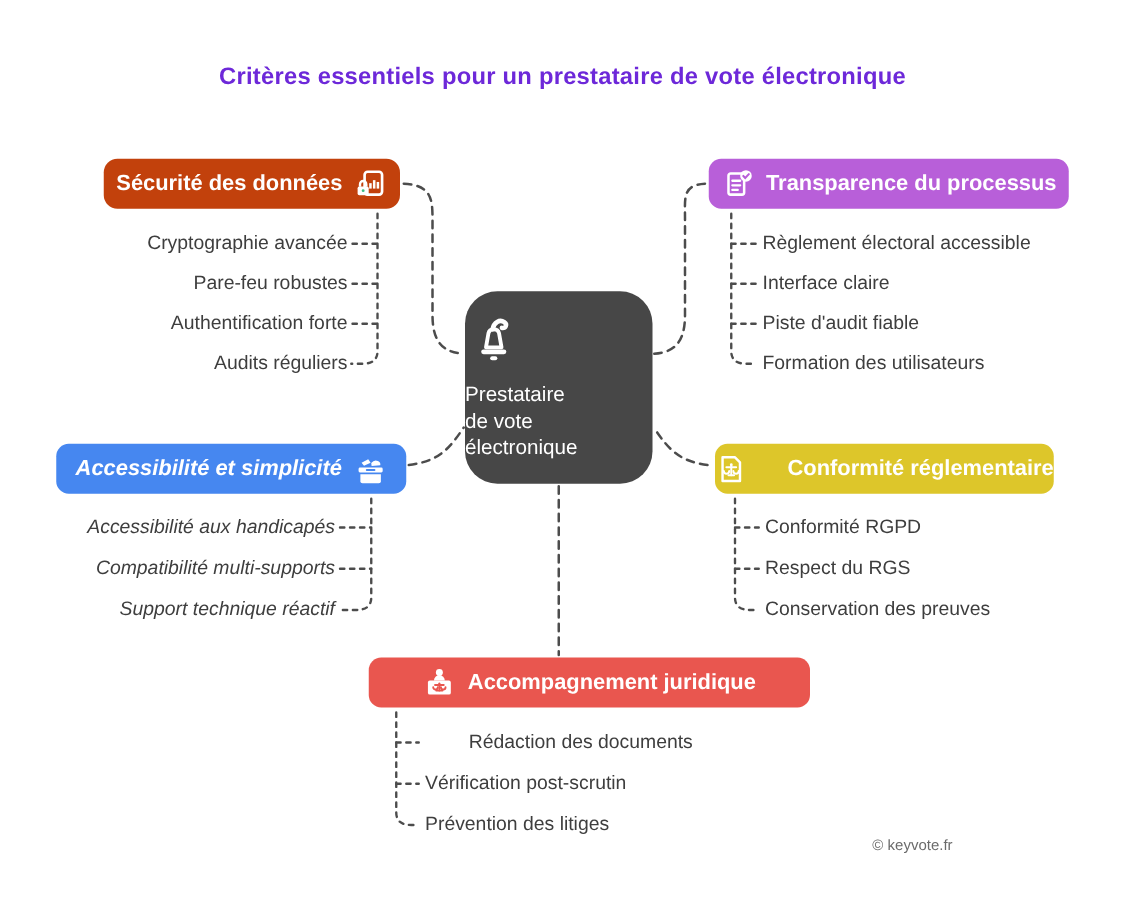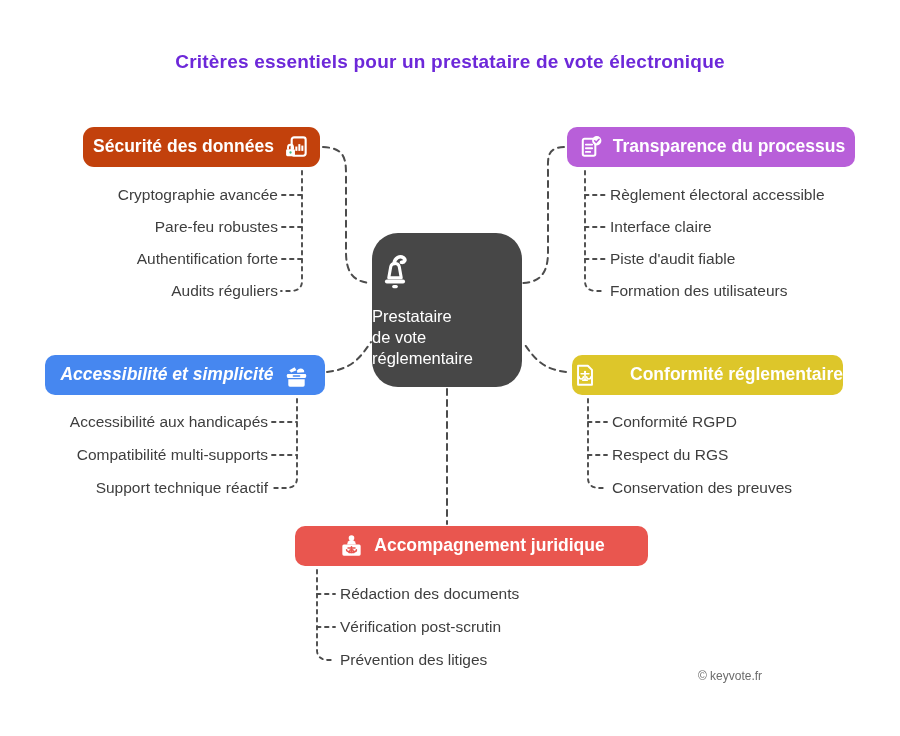--- a/index.html
+++ b/index.html
@@ -40,28 +40,28 @@
     font-size:15.5px; color:#3e3e3e; white-space:nowrap;
   }
   .ir { text-align:left; }
   
   .gi  { right:622px; }
   .gi1 { top:195px; } .gi2 { top:227px; } .gi3 { top:259px; } .gi4 { top:291px; }
   
   .pi  { left:610px; }
   .pi1 { top:195px; } .pi2 { top:227px; } .pi3 { top:259px; } .pi4 { top:291px; }
   
-  .bi  { right:632px; }
+  .bi  { right:632px;font-style:italic; }
   .bi1 { top:422px; } .bi2 { top:455px; } .bi3 { top:488px; }
   
   .yi  { left:612px; }
   .yi1 { top:422px; } .yi2 { top:455px; } .yi3 { top:488px; }
   
   .ri  { left:340px; }
-  .ri1 { top:594px; } .ri2 { top:627px; } .ri3 { top:660px; }
+  .ri1 { top:594px;margin-left:35px; } .ri2 { top:627px; } .ri3 { top:660px; }
 
   .footer-credit {
     position:absolute; left:660px; top:669px; width:140px; text-align:center;
     font-size:12px; color:#6b6b6b;
   }
 </style>
 </head>
 <body>
 
 <div class="canvas">
@@ -101,21 +101,21 @@
 
   <div class="center-node" style="background: rgb(71, 71, 71); --bg: #474747;">
     <svg viewBox="0 0 48 48" width="46" height="46">
       <path d="M23 13 C24 7 29 4.5 32.8 7 C35.6 9 34 12.2 30.8 11.8" stroke="#fff" stroke-width="3.8" fill="none" stroke-linecap="round"></path>
       <path d="M17.5 28 L19.6 16.2 Q20.2 13 24 13 Q27.8 13 28.4 16.2 L30.5 28 Z" fill="none" stroke="#fff" stroke-width="3.2" stroke-linejoin="round"></path>
       <rect x="13.5" y="29.8" width="21" height="4" rx="2" fill="#fff"></rect>
       <rect x="21" y="35.4" width="6" height="3.4" rx="1.7" fill="#fff"></rect>
     </svg>
     <div class="cline">Prestataire</div>
     <div class="cline">de vote</div>
-    <div class="cline">réglementaire</div>
+    <div class="cline">électronique</div>
   </div>
 
   <div class="badge b-sec" style="background: #c2410c; border-radius: 11px; --bg: #3ebd85;">
     <span class="blabel">Sécurité des données</span>
     <svg viewBox="0 0 28 28" width="27" height="27">
       <rect x="9" y="3.5" width="14.5" height="19" rx="2.5" fill="none" stroke="#fff" stroke-width="2.2"></rect>
       <rect x="12.8" y="13" width="2.1" height="4.5" fill="#fff"></rect>
       <rect x="15.9" y="10.5" width="2.1" height="7" fill="#fff"></rect>
       <rect x="19" y="12" width="2.1" height="5.5" fill="#fff"></rect>
       <path d="M5.2 16 v-2.2 a2.6 2.6 0 0 1 5.2 0 V16" fill="none" stroke="#fff" stroke-width="2"></path>

